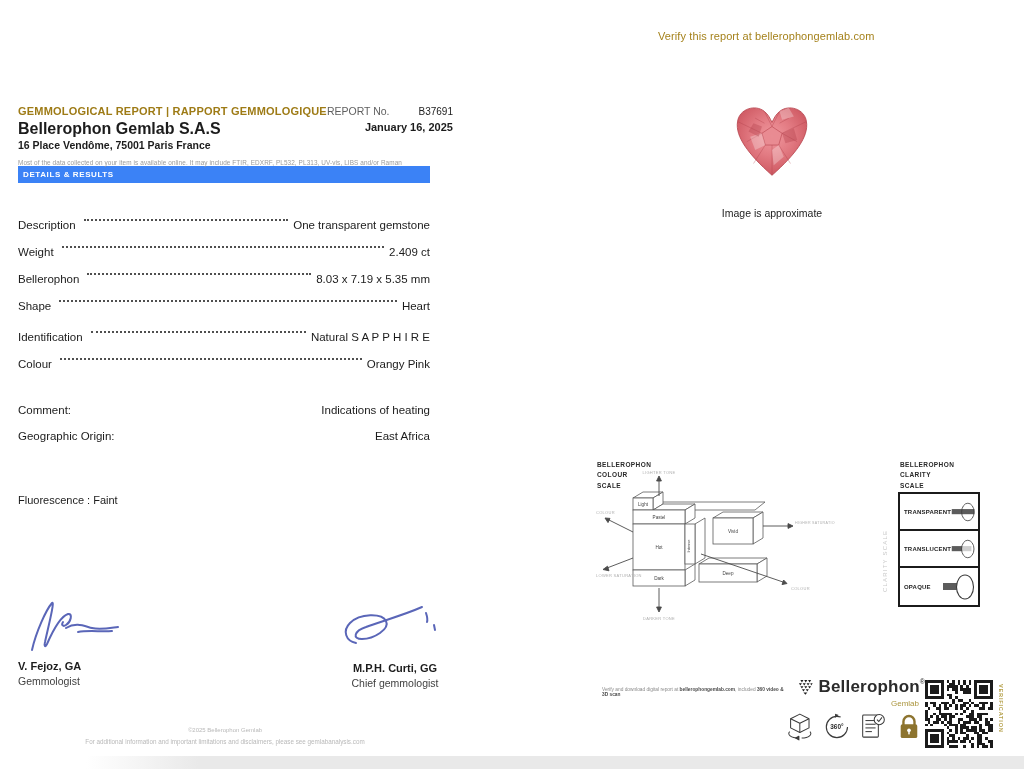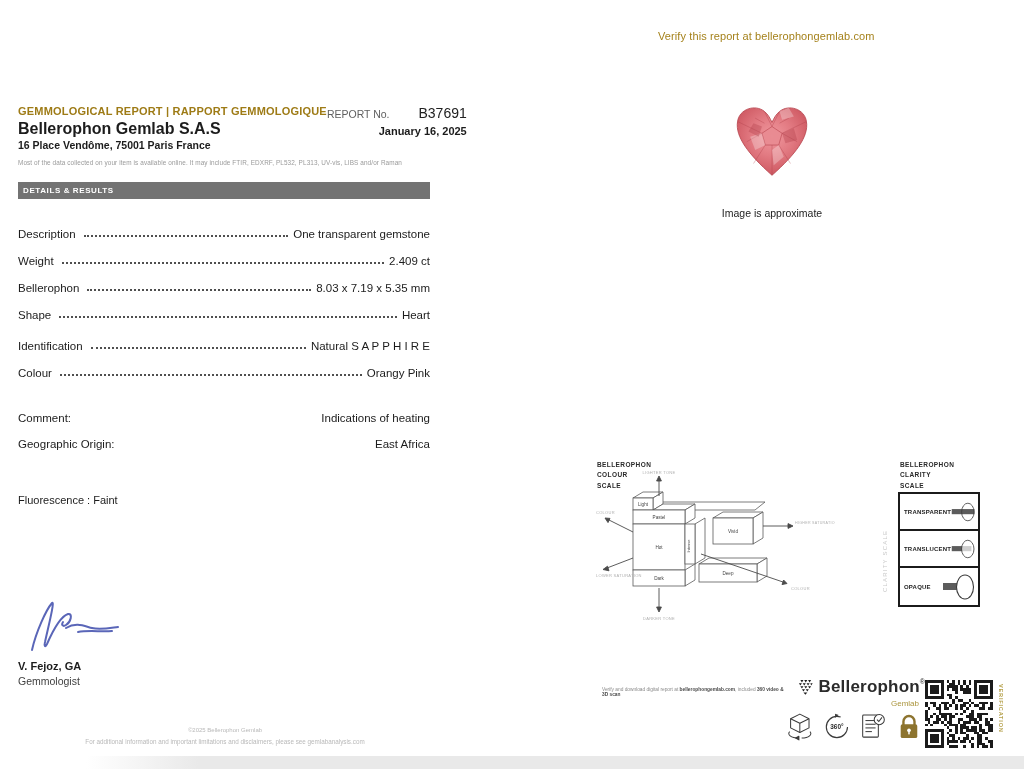--- a/index.html
+++ b/index.html
@@ -18,33 +18,33 @@
 
   
   .header { position:absolute; left:18px; top:105px; width:412px; }
   .header-row { display:flex; justify-content:space-between; }
   .h-title { font-size:11px; font-weight:bold; color:#9e7b16; letter-spacing:.2px; white-space:nowrap; }
   .h-company { font-size:16px; font-weight:bold; margin-top:3px; }
   .h-address { font-size:10.5px; font-weight:bold; margin-top:1px; }
   .h-right { text-align:right; flex:0 0 auto; }
   .h-repline { font-size:10.5px; white-space:nowrap; }
   .h-replabel { color:#5f5f5f; }
-  .h-repno { color:#222; margin-left:26px; font-size:14px; }
+  .h-repno { color:#222; margin-left:26px; font-size:10px; }
   .h-date { font-size:11px; font-weight:bold; margin-top:4px; }
   .h-note { font-size:6.4px; color:#9a9a9a; margin-top:8px; letter-spacing:.1px; }
   .h-bar {
-    margin-top:16px; height:17px; background:#737373; color:#ffffff;
+    margin-top:0; height:17px; background:#3b82f6; color:#ffffff;
     font-size:8px; font-weight:bold; letter-spacing:.6px;
     display:flex; align-items:center; padding-left:5px;
   }
 
   
   .details { position:absolute; left:18px; width:412px; }
   .g1 { top:219px; } .g2 { top:331px; } .g3 { top:404px; }
-  .d-row { height:27px; display:flex; align-items:flex-end; padding-bottom:6px; font-size:11.5px; }
+  .d-row { height:27px; display:flex; align-items:flex-start; padding-bottom:6px; font-size:11.5px; }
   .d-row .lbl { white-space:nowrap; }
   .d-row .val { white-space:nowrap; }
   .leader { flex:1; border-bottom:2px dotted #4f4f4f; margin:0 5px 3px 8px; }
   .d-plain { justify-content:space-between; height:26px; }
   .fluor { position:absolute; left:18px; top:494px; font-size:11px; }
 
   
   .sig-block { position:absolute; }
   .sig1 { left:18px; top:598px; width:160px; }
   .sig2 { left:330px; top:603px; width:130px; text-align:center; }
@@ -208,20 +208,31 @@
       <g stroke="#5a66b8" stroke-width="2" fill="none" stroke-linecap="round">
         <path d="M14,52 C18,34 28,12 34,5 C37,2 31,26 27,44 C26,48 27,50 29,46 C36,30 44,18 50,16 C55,15 53,24 48,27 C45,29 43,27 45,24"></path>
         <path d="M48,30 C58,24 66,28 74,30 C82,32 92,30 100,29"></path>
         <path d="M60,34 C70,32 84,34 94,33"></path>
       </g>
     </svg>
     <div class="sig-name">V. Fejoz, GA</div>
     <div class="sig-title">Gemmologist</div>
   </div>
 
+  <div class="sig-block sig2">
+    <svg class="sig-svg" width="130" height="55" viewBox="0 0 130 55">
+      <g stroke="#5a66b8" stroke-width="2" fill="none" stroke-linecap="round">
+        <path d="M26,40 C16,38 12,28 20,20 C30,10 52,10 56,18 C60,26 44,36 32,36 C22,36 24,28 36,24 C52,18 74,12 92,4"></path>
+        <path d="M96,10 C97,13 98,16 97,19"></path>
+        <path d="M104,22 L105,27"></path>
+      </g>
+    </svg>
+    <div class="sig-name">M.P.H. Curti, GG</div>
+    <div class="sig-title">Chief gemmologist</div>
+  </div>
 
   <div class="footer-center">
     <div class="f-line1">©2025 Bellerophon Gemlab</div>
     <div class="f-line2">For additional information and important limitations and disclaimers, please see gemlabanalysis.com</div>
   </div>
   <div class="bottom-bar"></div>
 
   <div class="colour-scale">
     <div class="cs-title">
       <div>BELLEROPHON</div>

